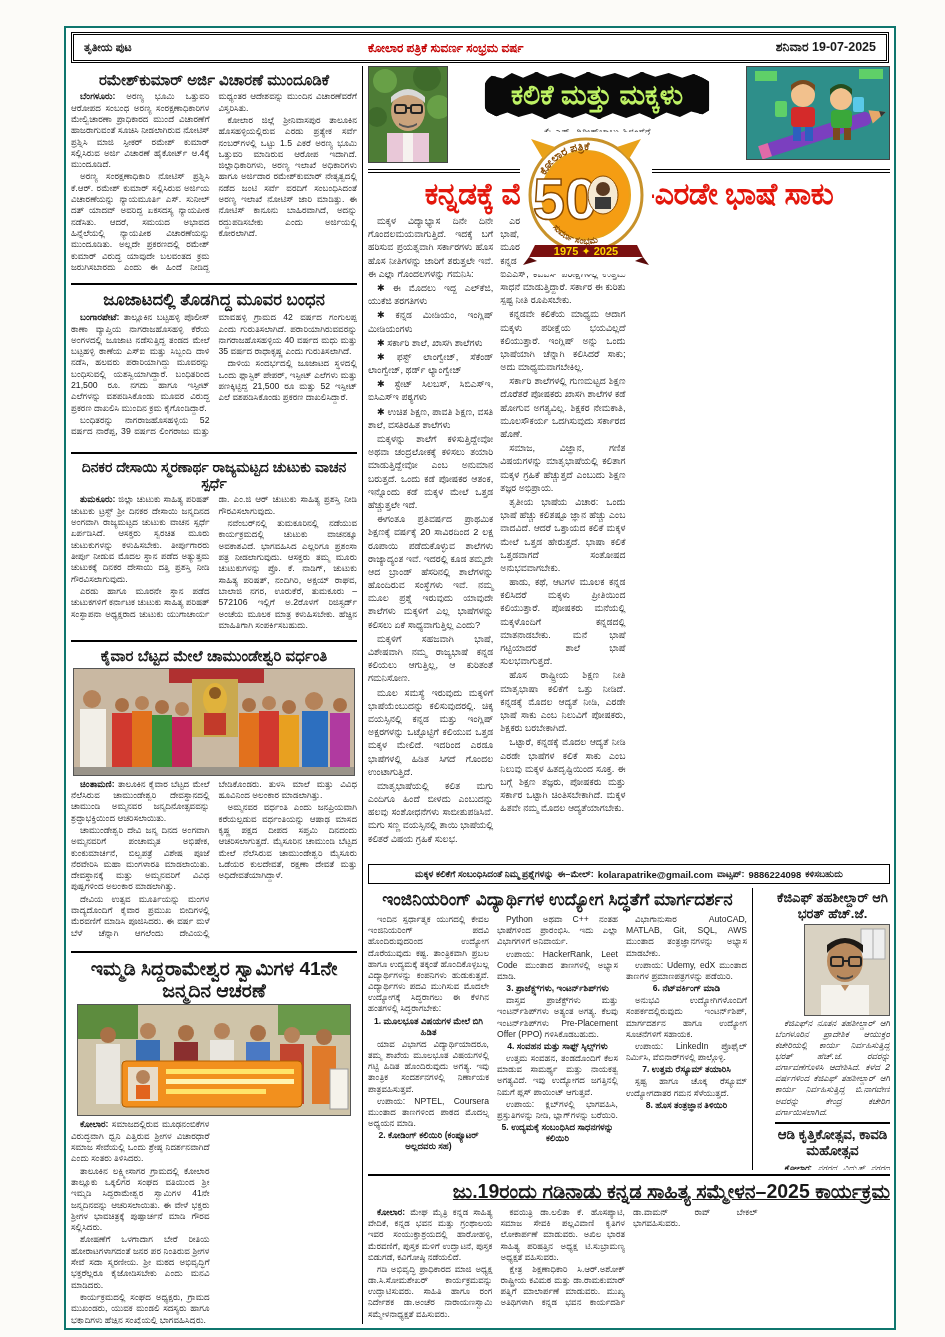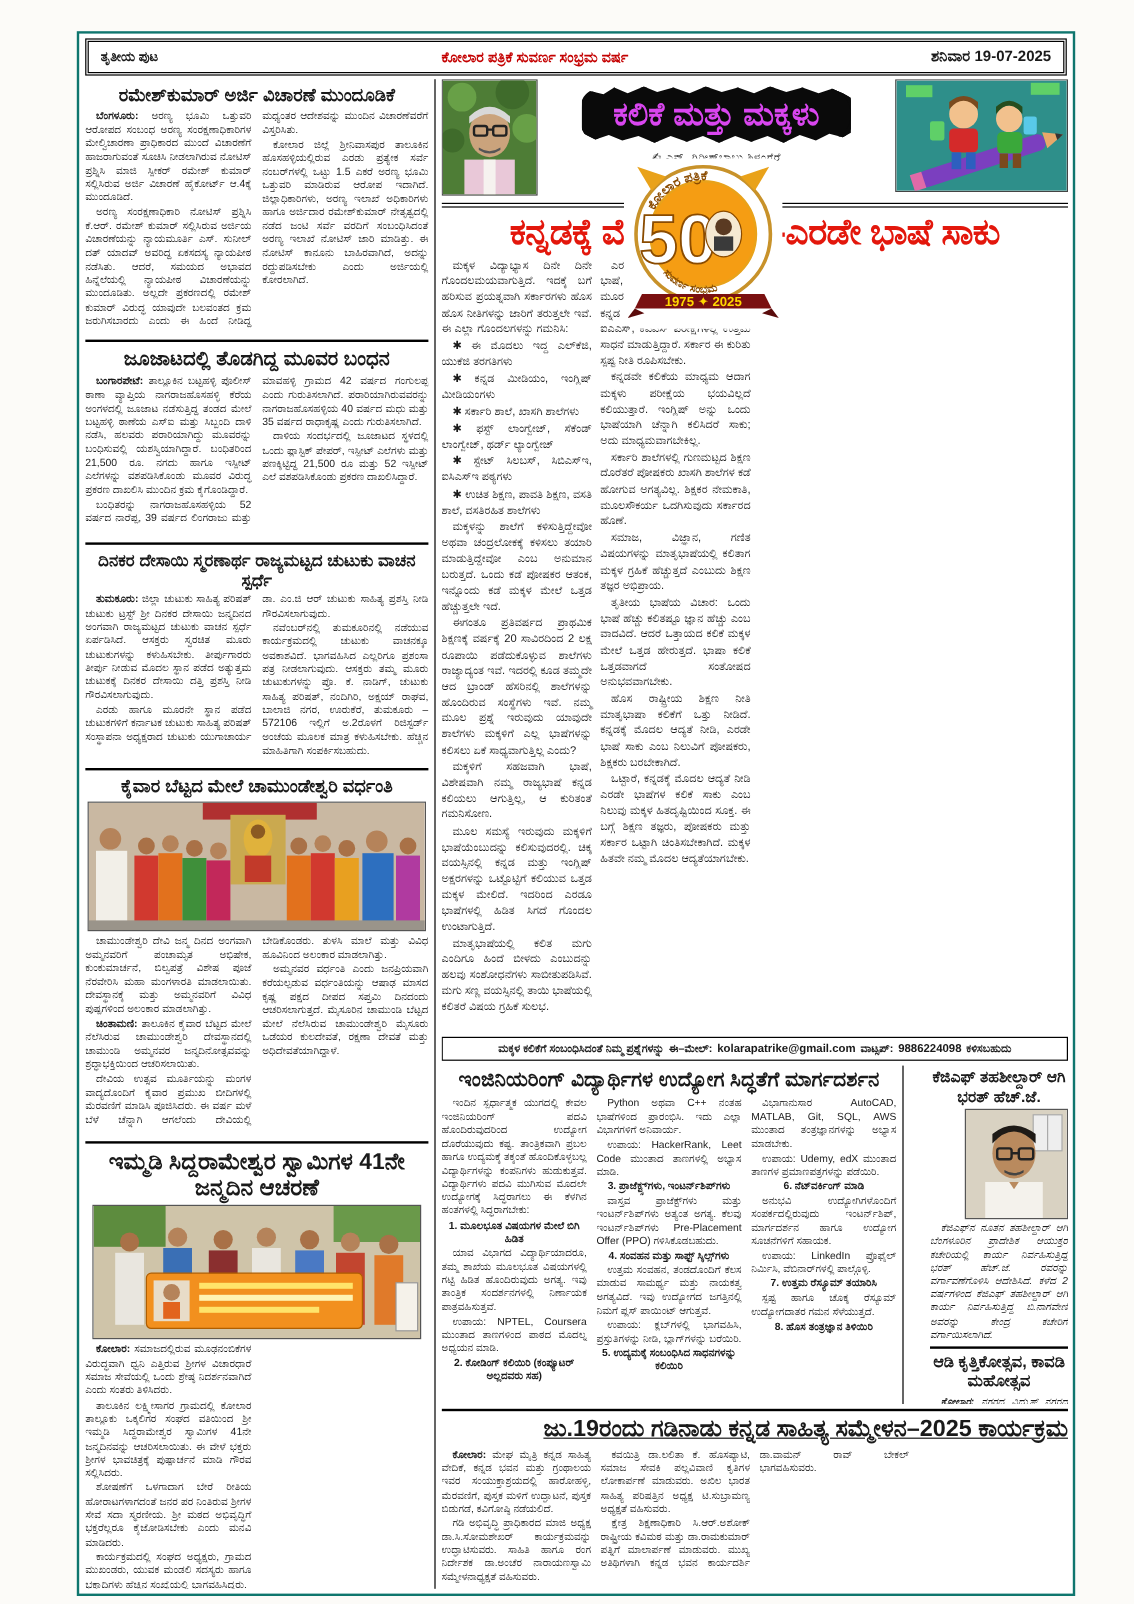--- a/index.html
+++ b/index.html
@@ -29,21 +29,21 @@
   .body-cols{column-count:2;column-gap:9px;font-size:8.7px;line-height:1.3;text-align:justify;overflow:hidden;column-fill:auto;}
   .para{margin:0 0 1px 0;text-indent:9px;}
   .para.b{font-weight:bold;text-indent:0;text-align:center;}
   .bh1{height:188px;} .bh2{height:136px;} .bh3{height:142px;} .bh4{height:168px;} .bh5{height:212px;}
   .lr-photo{display:block;margin:2px auto 3px auto;border:1px solid #555;}
   
   .right-region{position:absolute;left:302px;top:38px;right:4px;bottom:4px;overflow:hidden;}
   .masthead{display:flex;align-items:flex-start;gap:6px;height:100px;}
   .mh-center{flex:1;display:flex;flex-direction:column;align-items:center;}
   .starburst{
-    margin-top:6px;background:#0a0a0a;color:#d946ef;font-weight:bold;font-size:27px;
+    margin-top:6px;background:#0a0a0a;color:#bef264;font-weight:bold;font-size:27px;
     padding:8px 26px;border-radius:28px;
     box-shadow:0 0 0 3px #0a0a0a, 2px 2px 0 4px #0a0a0a;
     clip-path:polygon(0 18%,3% 8%,8% 14%,12% 2%,17% 12%,23% 0,28% 10%,34% 2%,40% 12%,46% 0,52% 10%,58% 2%,64% 12%,70% 0,76% 10%,82% 2%,88% 12%,93% 4%,97% 12%,100% 20%,100% 82%,97% 90%,92% 84%,87% 96%,81% 86%,75% 100%,69% 88%,63% 98%,57% 88%,51% 100%,45% 88%,39% 98%,33% 88%,27% 100%,21% 88%,15% 96%,10% 86%,5% 94%,0 82%);
   }
   .byline{font-size:9.5px;margin-top:7px;letter-spacing:.5px;}
   .double-rule{border-top:1.5px solid #000;border-bottom:1.5px solid #000;height:2px;margin:3px 0 2px 0;}
   .main-headline{color:#e3170c;font-weight:bold;font-size:30px;text-align:center;line-height:1.1;margin:4px 0 5px 0;letter-spacing:-.5px;}
   .main-body{position:relative;height:646px;column-count:4;column-gap:7px;column-fill:auto;font-size:9.3px;line-height:1.42;text-align:justify;overflow:hidden;}
   .logo-wrap{position:absolute;left:152px;top:66px;width:132px;height:142px;background:#fff;border-radius:10px;display:flex;align-items:center;justify-content:center;}
   
@@ -137,22 +137,22 @@
               <rect x="205" y="46" width="20" height="58" fill="#e8a020"></rect>
             <circle cx="240" cy="32" r="9" fill="#b5835a"></circle>
               <rect x="228" y="42" width="26" height="62" fill="#2d6fbf"></rect>
             <circle cx="266" cy="36" r="7" fill="#a97147"></circle>
               <rect x="256" y="44" width="20" height="60" fill="#b03aa0"></rect>
           </g>
           <rect x="0" y="98" width="280" height="8" fill="#9a948a"></rect>
         </svg>
       </span>
       <div class="body-cols bh4">
+          <p class="para"><b>ಚಿಂತಾಮಣಿ: </b>ತಾಲೂಕಿನ ಕೈವಾರ ಬೆಟ್ಟದ ಮೇಲೆ ನೆಲೆಸಿರುವ ಚಾಮುಂಡೇಶ್ವರಿ ದೇವಸ್ಥಾನದಲ್ಲಿ ಚಾಮುಂಡಿ ಅಮ್ಮನವರ ಜನ್ಮದಿನೋತ್ಸವವನ್ನು ಶ್ರದ್ಧಾಭಕ್ತಿಯಿಂದ ಆಚರಿಸಲಾಯಿತು.</p>
           <p class="para">ಚಾಮುಂಡೇಶ್ವರಿ ದೇವಿ ಜನ್ಮ ದಿನದ ಅಂಗವಾಗಿ ಅಮ್ಮನವರಿಗೆ ಪಂಚಾಮೃತ ಅಭಿಷೇಕ, ಕುಂಕುಮಾರ್ಚನೆ, ಬಿಲ್ವಪತ್ರೆ ವಿಶೇಷ ಪೂಜೆ ನೆರವೇರಿಸಿ ಮಹಾ ಮಂಗಳಾರತಿ ಮಾಡಲಾಯಿತು. ದೇವಸ್ಥಾನಕ್ಕೆ ಮತ್ತು ಅಮ್ಮನವರಿಗೆ ವಿವಿಧ ಪುಷ್ಪಗಳಿಂದ ಅಲಂಕಾರ ಮಾಡಲಾಗಿತ್ತು.</p>
-          <p class="para"><b>ಚಿಂತಾಮಣಿ: </b>ತಾಲೂಕಿನ ಕೈವಾರ ಬೆಟ್ಟದ ಮೇಲೆ ನೆಲೆಸಿರುವ ಚಾಮುಂಡೇಶ್ವರಿ ದೇವಸ್ಥಾನದಲ್ಲಿ ಚಾಮುಂಡಿ ಅಮ್ಮನವರ ಜನ್ಮದಿನೋತ್ಸವವನ್ನು ಶ್ರದ್ಧಾಭಕ್ತಿಯಿಂದ ಆಚರಿಸಲಾಯಿತು.</p>
           <p class="para">ದೇವಿಯ ಉತ್ಸವ ಮೂರ್ತಿಯನ್ನು ಮಂಗಳ ವಾದ್ಯದೊಂದಿಗೆ ಕೈವಾರ ಪ್ರಮುಖ ಬೀದಿಗಳಲ್ಲಿ ಮೆರವಣಿಗೆ ಮಾಡಿಸಿ ಪೂಜಿಸಿದರು. ಈ ವರ್ಷ ಮಳೆ ಬೆಳೆ ಚೆನ್ನಾಗಿ ಆಗಲೆಂದು ದೇವಿಯಲ್ಲಿ ಬೇಡಿಕೊಂಡರು. ತುಳಸಿ ಮಾಲೆ ಮತ್ತು ವಿವಿಧ ಹೂವಿನಿಂದ ಅಲಂಕಾರ ಮಾಡಲಾಗಿತ್ತು.</p>
           <p class="para">ಅಮ್ಮನವರ ವರ್ಧಂತಿ ಎಂದು ಜನಪ್ರಿಯವಾಗಿ ಕರೆಯಲ್ಪಡುವ ವರ್ಧಂತಿಯನ್ನು ಆಷಾಢ ಮಾಸದ ಕೃಷ್ಣ ಪಕ್ಷದ ದೀಪದ ಸಪ್ತಮಿ ದಿನದಂದು ಆಚರಿಸಲಾಗುತ್ತದೆ. ಮೈಸೂರಿನ ಚಾಮುಂಡಿ ಬೆಟ್ಟದ ಮೇಲೆ ನೆಲೆಸಿರುವ ಚಾಮುಂಡೇಶ್ವರಿ ಮೈಸೂರು ಒಡೆಯರ ಕುಲದೇವತೆ, ರಕ್ಷಣಾ ದೇವತೆ ಮತ್ತು ಅಧಿದೇವತೆಯಾಗಿದ್ದಾಳೆ.</p>
         </div>
     </div>
 
     <div class="lr-article">
       <div class="lr-head h-sz5">ಇಮ್ಮಡಿ ಸಿದ್ದರಾಮೇಶ್ವರ ಸ್ವಾಮಿಗಳ 41ನೇ ಜನ್ಮದಿನ ಆಚರಣೆ</div>
       <span>
         <svg class="lr-photo" width="272" height="110" viewBox="0 0 272 110">
           <rect width="272" height="110" fill="#cfc4a9"></rect>
@@ -263,20 +263,21 @@
         <p class="para">ಮಕ್ಕಳನ್ನು ಶಾಲೆಗೆ ಕಳಿಸುತ್ತಿದ್ದೇವೋ ಅಥವಾ ಚಂದ್ರಲೋಕಕ್ಕೆ ಕಳಿಸಲು ತಯಾರಿ ಮಾಡುತ್ತಿದ್ದೇವೋ ಎಂಬ ಅನುಮಾನ ಬರುತ್ತದೆ. ಒಂದು ಕಡೆ ಪೋಷಕರ ಆತಂಕ, ಇನ್ನೊಂದು ಕಡೆ ಮಕ್ಕಳ ಮೇಲೆ ಒತ್ತಡ ಹೆಚ್ಚುತ್ತಲೇ ಇದೆ.</p>
         <p class="para">ಈಗಂತೂ ಪ್ರತಿವರ್ಷದ ಪ್ರಾಥಮಿಕ ಶಿಕ್ಷಣಕ್ಕೆ ವರ್ಷಕ್ಕೆ 20 ಸಾವಿರದಿಂದ 2 ಲಕ್ಷ ರೂಪಾಯಿ ಪಡೆದುಕೊಳ್ಳುವ ಶಾಲೆಗಳು ರಾಜ್ಯಾದ್ಯಂತ ಇವೆ. ಇದರಲ್ಲಿ ಕೂಡ ತಮ್ಮದೇ ಆದ ಬ್ರಾಂಡ್ ಹೆಸರಿನಲ್ಲಿ ಶಾಲೆಗಳನ್ನು ಹೊಂದಿರುವ ಸಂಸ್ಥೆಗಳು ಇವೆ. ನಮ್ಮ ಮೂಲ ಪ್ರಶ್ನೆ ಇರುವುದು ಯಾವುದೇ ಶಾಲೆಗಳು ಮಕ್ಕಳಿಗೆ ಎಲ್ಲ ಭಾಷೆಗಳನ್ನು ಕಲಿಸಲು ಏಕೆ ಸಾಧ್ಯವಾಗುತ್ತಿಲ್ಲ ಎಂದು?</p>
         <p class="para">ಮಕ್ಕಳಿಗೆ ಸಹಜವಾಗಿ ಭಾಷೆ, ವಿಶೇಷವಾಗಿ ನಮ್ಮ ರಾಜ್ಯಭಾಷೆ ಕನ್ನಡ ಕಲಿಯಲು ಆಗುತ್ತಿಲ್ಲ, ಆ ಕುರಿತಂತೆ ಗಮನಿಸೋಣ.</p>
         <p class="para">ಮೂಲ ಸಮಸ್ಯೆ ಇರುವುದು ಮಕ್ಕಳಿಗೆ ಭಾಷೆಯೆಂಬುದನ್ನು ಕಲಿಸುವುದರಲ್ಲಿ. ಚಿಕ್ಕ ವಯಸ್ಸಿನಲ್ಲಿ ಕನ್ನಡ ಮತ್ತು ಇಂಗ್ಲಿಷ್ ಅಕ್ಷರಗಳನ್ನು ಒಟ್ಟೊಟ್ಟಿಗೆ ಕಲಿಯುವ ಒತ್ತಡ ಮಕ್ಕಳ ಮೇಲಿದೆ. ಇದರಿಂದ ಎರಡೂ ಭಾಷೆಗಳಲ್ಲಿ ಹಿಡಿತ ಸಿಗದೆ ಗೊಂದಲ ಉಂಟಾಗುತ್ತಿದೆ.</p>
         <p class="para">ಮಾತೃಭಾಷೆಯಲ್ಲಿ ಕಲಿತ ಮಗು ಎಂದಿಗೂ ಹಿಂದೆ ಬೀಳದು ಎಂಬುದನ್ನು ಹಲವು ಸಂಶೋಧನೆಗಳು ಸಾಬೀತುಪಡಿಸಿವೆ. ಮಗು ಸಣ್ಣ ವಯಸ್ಸಿನಲ್ಲಿ ತಾಯಿ ಭಾಷೆಯಲ್ಲಿ ಕಲಿತರೆ ವಿಷಯ ಗ್ರಹಿಕೆ ಸುಲಭ.</p>
         <p class="para">ಎರಡು ಭಾಷೆ ಸಾಕು; ಕನ್ನಡ ಮೊದಲ ಭಾಷೆ, ಇಂಗ್ಲಿಷ್ ಎರಡನೇ ಭಾಷೆ. ಮೂರನೇ ಭಾಷೆಯ ಹೊರೆ ಮಕ್ಕಳಿಗೆ ಬೇಡ. ಕನ್ನಡ ಮಾಧ್ಯಮದಲ್ಲಿ ಓದಿದವರು ಐಎಎಸ್, ಕೆಎಎಸ್ ಪರೀಕ್ಷೆಗಳಲ್ಲಿ ಉತ್ತಮ ಸಾಧನೆ ಮಾಡುತ್ತಿದ್ದಾರೆ. ಸರ್ಕಾರ ಈ ಕುರಿತು ಸ್ಪಷ್ಟ ನೀತಿ ರೂಪಿಸಬೇಕು.</p>
         <p class="para">ಕನ್ನಡವೇ ಕಲಿಕೆಯ ಮಾಧ್ಯಮ ಆದಾಗ ಮಕ್ಕಳು ಪರೀಕ್ಷೆಯ ಭಯವಿಲ್ಲದೆ ಕಲಿಯುತ್ತಾರೆ. ಇಂಗ್ಲಿಷ್ ಅನ್ನು ಒಂದು ಭಾಷೆಯಾಗಿ ಚೆನ್ನಾಗಿ ಕಲಿಸಿದರೆ ಸಾಕು; ಅದು ಮಾಧ್ಯಮವಾಗಬೇಕಿಲ್ಲ.</p>
         <p class="para">ಸರ್ಕಾರಿ ಶಾಲೆಗಳಲ್ಲಿ ಗುಣಮಟ್ಟದ ಶಿಕ್ಷಣ ದೊರೆತರೆ ಪೋಷಕರು ಖಾಸಗಿ ಶಾಲೆಗಳ ಕಡೆ ಹೋಗುವ ಅಗತ್ಯವಿಲ್ಲ. ಶಿಕ್ಷಕರ ನೇಮಕಾತಿ, ಮೂಲಸೌಕರ್ಯ ಒದಗಿಸುವುದು ಸರ್ಕಾರದ ಹೊಣೆ.</p>
         <p class="para">ಸಮಾಜ, ವಿಜ್ಞಾನ, ಗಣಿತ ವಿಷಯಗಳನ್ನು ಮಾತೃಭಾಷೆಯಲ್ಲಿ ಕಲಿತಾಗ ಮಕ್ಕಳ ಗ್ರಹಿಕೆ ಹೆಚ್ಚುತ್ತದೆ ಎಂಬುದು ಶಿಕ್ಷಣ ತಜ್ಞರ ಅಭಿಪ್ರಾಯ.</p>
         <p class="para">ತೃತೀಯ ಭಾಷೆಯ ವಿಚಾರ: ಒಂದು ಭಾಷೆ ಹೆಚ್ಚು ಕಲಿತಷ್ಟೂ ಜ್ಞಾನ ಹೆಚ್ಚು ಎಂಬ ವಾದವಿದೆ. ಆದರೆ ಒತ್ತಾಯದ ಕಲಿಕೆ ಮಕ್ಕಳ ಮೇಲೆ ಒತ್ತಡ ಹೇರುತ್ತದೆ. ಭಾಷಾ ಕಲಿಕೆ ಒತ್ತಡವಾಗದೆ ಸಂತೋಷದ ಅನುಭವವಾಗಬೇಕು.</p>
+        <p class="para">ಹಾಡು, ಕಥೆ, ಆಟಗಳ ಮೂಲಕ ಕನ್ನಡ ಕಲಿಸಿದರೆ ಮಕ್ಕಳು ಪ್ರೀತಿಯಿಂದ ಕಲಿಯುತ್ತಾರೆ. ಪೋಷಕರು ಮನೆಯಲ್ಲಿ ಮಕ್ಕಳೊಂದಿಗೆ ಕನ್ನಡದಲ್ಲಿ ಮಾತನಾಡಬೇಕು. ಮನೆ ಭಾಷೆ ಗಟ್ಟಿಯಾದರೆ ಶಾಲೆ ಭಾಷೆ ಸುಲಭವಾಗುತ್ತದೆ.</p>
         <p class="para">ಹೊಸ ರಾಷ್ಟ್ರೀಯ ಶಿಕ್ಷಣ ನೀತಿ ಮಾತೃಭಾಷಾ ಕಲಿಕೆಗೆ ಒತ್ತು ನೀಡಿದೆ. ಕನ್ನಡಕ್ಕೆ ಮೊದಲ ಆದ್ಯತೆ ನೀಡಿ, ಎರಡೇ ಭಾಷೆ ಸಾಕು ಎಂಬ ನಿಲುವಿಗೆ ಪೋಷಕರು, ಶಿಕ್ಷಕರು ಬರಬೇಕಾಗಿದೆ.</p>
         <p class="para">ಒಟ್ಟಾರೆ, ಕನ್ನಡಕ್ಕೆ ಮೊದಲ ಆದ್ಯತೆ ನೀಡಿ ಎರಡೇ ಭಾಷೆಗಳ ಕಲಿಕೆ ಸಾಕು ಎಂಬ ನಿಲುವು ಮಕ್ಕಳ ಹಿತದೃಷ್ಟಿಯಿಂದ ಸೂಕ್ತ. ಈ ಬಗ್ಗೆ ಶಿಕ್ಷಣ ತಜ್ಞರು, ಪೋಷಕರು ಮತ್ತು ಸರ್ಕಾರ ಒಟ್ಟಾಗಿ ಚಿಂತಿಸಬೇಕಾಗಿದೆ. ಮಕ್ಕಳ ಹಿತವೇ ನಮ್ಮ ಮೊದಲ ಆದ್ಯತೆಯಾಗಬೇಕು.</p>
       </div>
     <div class="logo-wrap">
       <svg width="130" height="140" viewBox="0 0 130 140">
         <defs>
           <path id="arcTop" d="M 20 62 A 45 45 0 0 1 110 62"></path>
           <path id="arcBot" d="M 24 78 A 42 42 0 0 0 106 78"></path>
         </defs>
         <circle cx="65" cy="62" r="56" fill="#fff" stroke="#c8922a" stroke-width="3"></circle>

